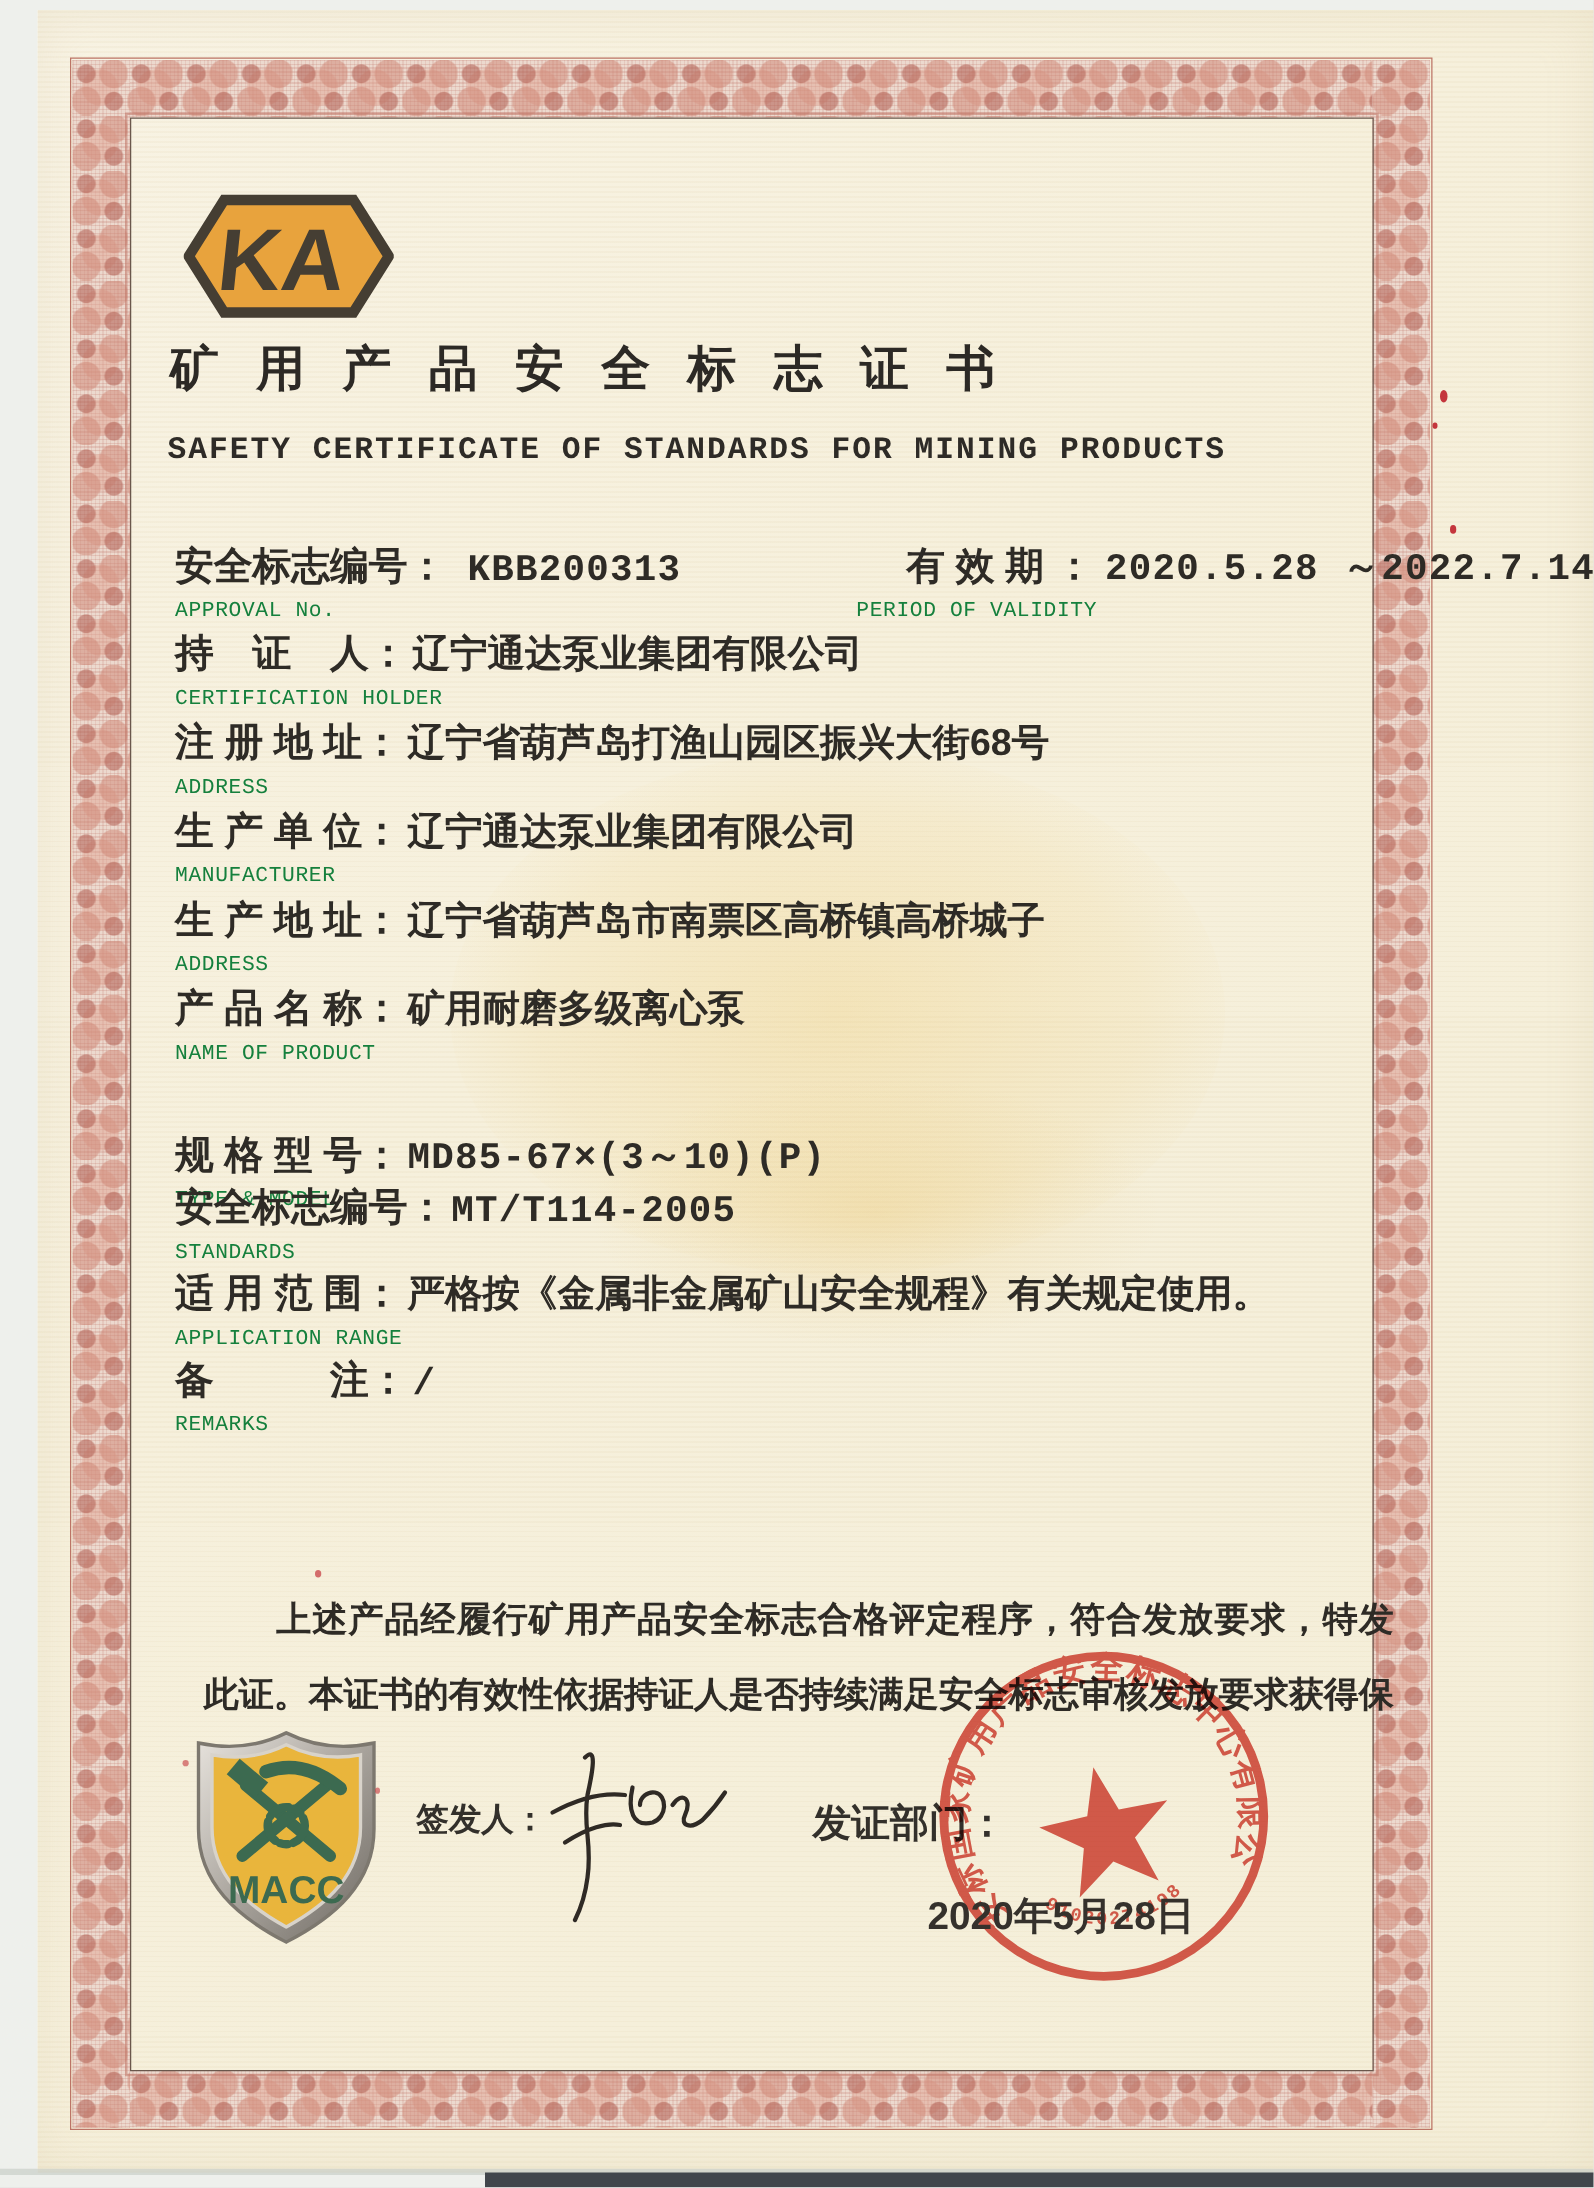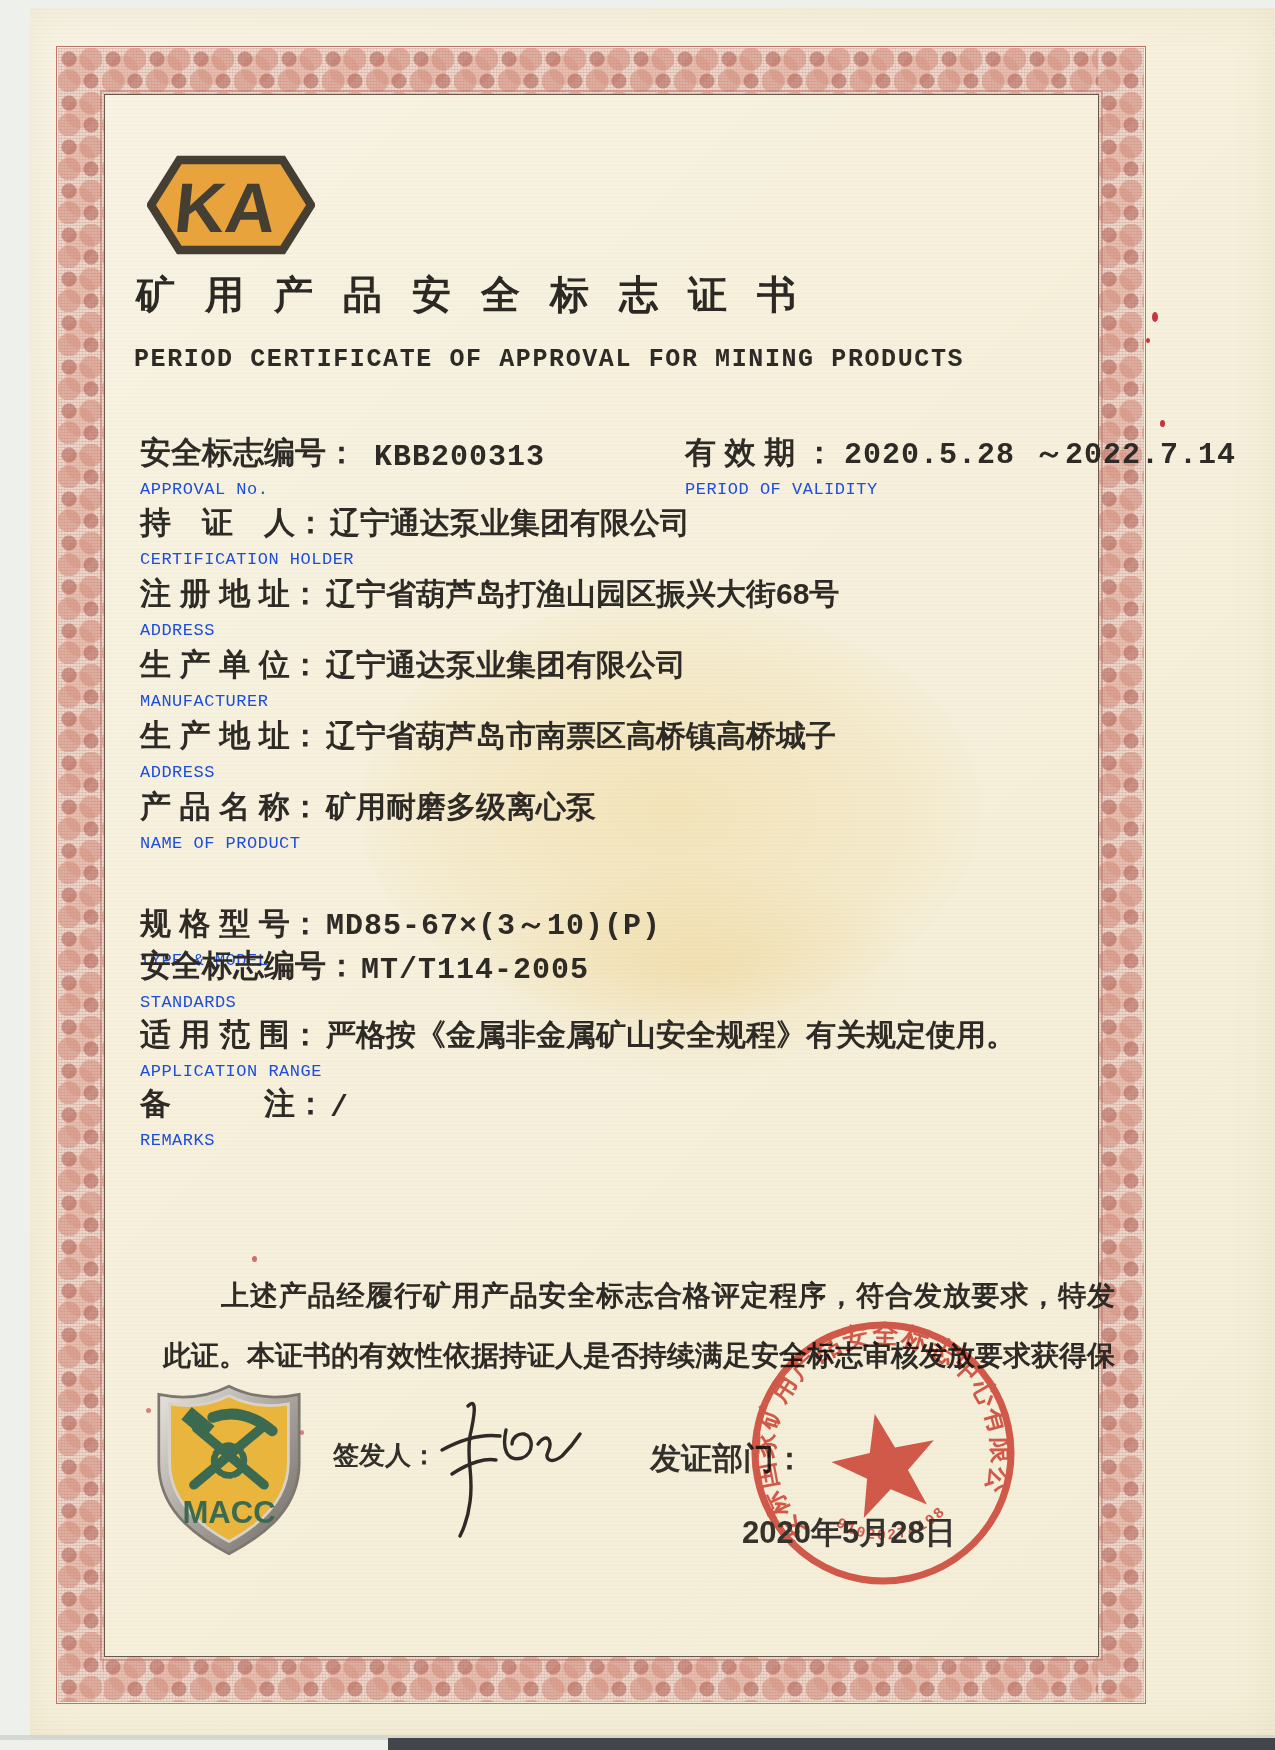--- a/index.html
+++ b/index.html
@@ -44,21 +44,21 @@
   .title-en{position:absolute;left:134px;top:345px;width:1000px;
     font-family:"Liberation Mono",monospace;font-weight:700;font-size:25px;letter-spacing:1.6px;
     white-space:nowrap;color:#2e2b27;}
   
   .row{position:absolute;left:140px;width:900px;}
   .cnline{display:flex;align-items:flex-end;white-space:nowrap;}
   .cnlabel{font-size:31px;font-weight:700;color:#2e2b26;min-width:182px;}
   .cnvalue{font-size:30px;font-weight:600;color:#2e2b26;margin-left:4px;}
   .mono-val{font-family:"Liberation Mono",monospace;font-weight:700;letter-spacing:1px;}
   .enlabel{font-family:"Liberation Mono",monospace;font-size:17px;letter-spacing:.5px;
-    color:#1d4ed8;margin-top:6px;}
+    color:#15803d;margin-top:6px;}
   .validity{position:absolute;left:545px;top:0;white-space:nowrap;display:flex;align-items:flex-end;}
   
   .statement{position:absolute;left:163px;top:1266px;width:952px;
     font-size:28px;font-weight:600;line-height:60px;color:#2e2b26;text-indent:58px;text-align:justify;}
   
   .macc{position:absolute;left:148px;top:1382px;width:162px;height:176px;}
   .signer{position:absolute;left:333px;top:1438px;font-size:26px;font-weight:700;white-space:nowrap;}
   .signature{position:absolute;left:430px;top:1378px;width:160px;height:190px;}
   .dept{position:absolute;left:650px;top:1438px;font-size:31px;font-weight:700;white-space:nowrap;text-align:center;}
   .stamp{position:absolute;left:748px;top:1318px;width:270px;height:270px;
@@ -86,30 +86,30 @@
   <div class="frame-inner"></div>
 
   <div class="ka">
     <svg width="168" height="100" viewBox="0 0 100 60">
       <polygon points="2,30 19,3 81,3 98,30 81,57 19,57" fill="#e8a33d" stroke="#453e33" stroke-width="5"></polygon>
       <text x="50" y="46" text-anchor="middle" font-family="Liberation Sans, sans-serif" font-size="42" font-weight="900" fill="#453e33" transform="skewX(-6)">KA</text>
     </svg>
   </div>
 
   <div class="title-cn">矿用产品安全标志证书</div>
-  <div class="title-en">PERIOD CERTIFICATE OF APPROVAL FOR MINING PRODUCTS</div>
+  <div class="title-en">SAFETY CERTIFICATE OF STANDARDS FOR MINING PRODUCTS</div>
 
   <div class="row" style="top:432px;">
     <div class="cnline">
       <span class="cnlabel" style="min-width:230px;">安全标志编号：</span>
       <span class="cnvalue mono-val">KBB200313</span>
     </div>
     <div class="enlabel">APPROVAL No.</div>
     <div class="validity">
-      <span class="cnlabel" style="min-width:155px;">有 效 期 ：</span>
+      <span class="cnlabel" style="min-width:155px;margin-left:40px;">有 效 期 ：</span>
       <span class="cnvalue mono-val">2020.5.28 ～2022.7.14</span>
     </div>
     <div class="enlabel" style="position:absolute;left:545px;top:42px;">PERIOD OF VALIDITY</div>
   </div>
 
   <div class="row" style="top:502px;">
     <div class="cnline">
         <span class="cnlabel">持　证　人：</span>
         <span class="cnvalue">辽宁通达泵业集团有限公司</span>
       </div>

